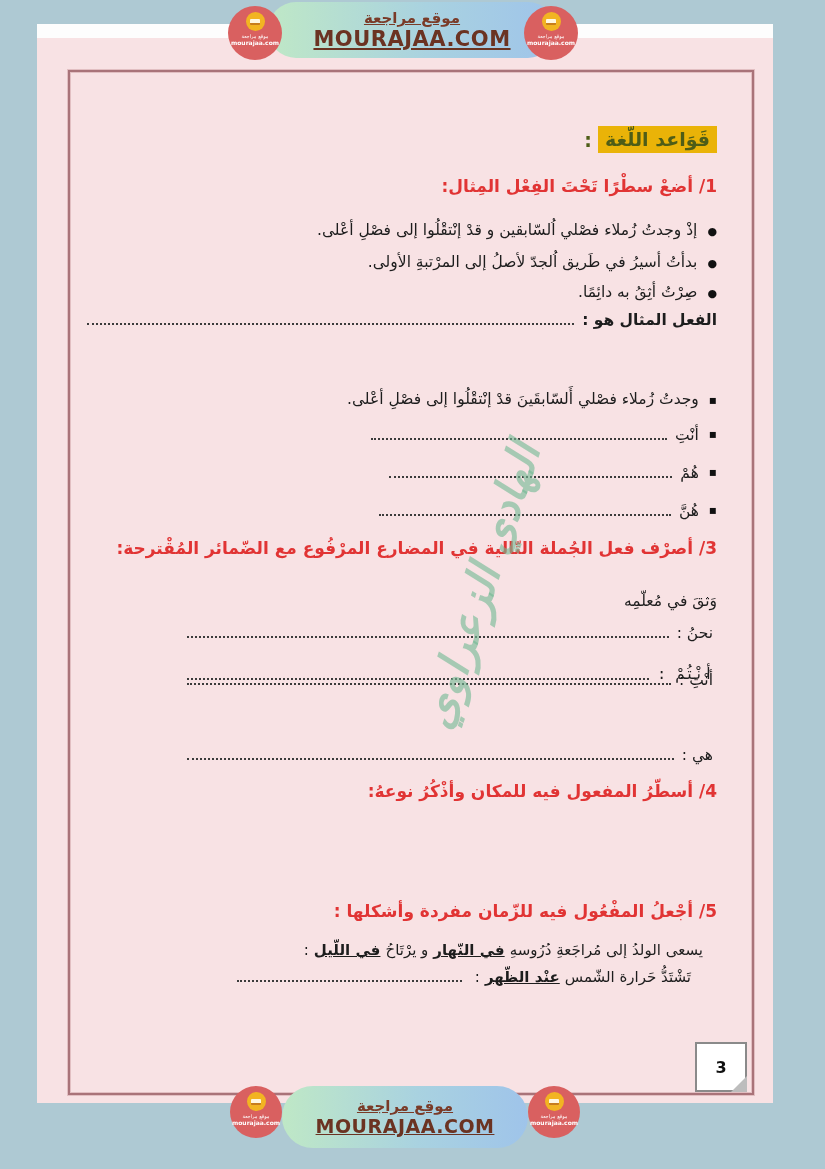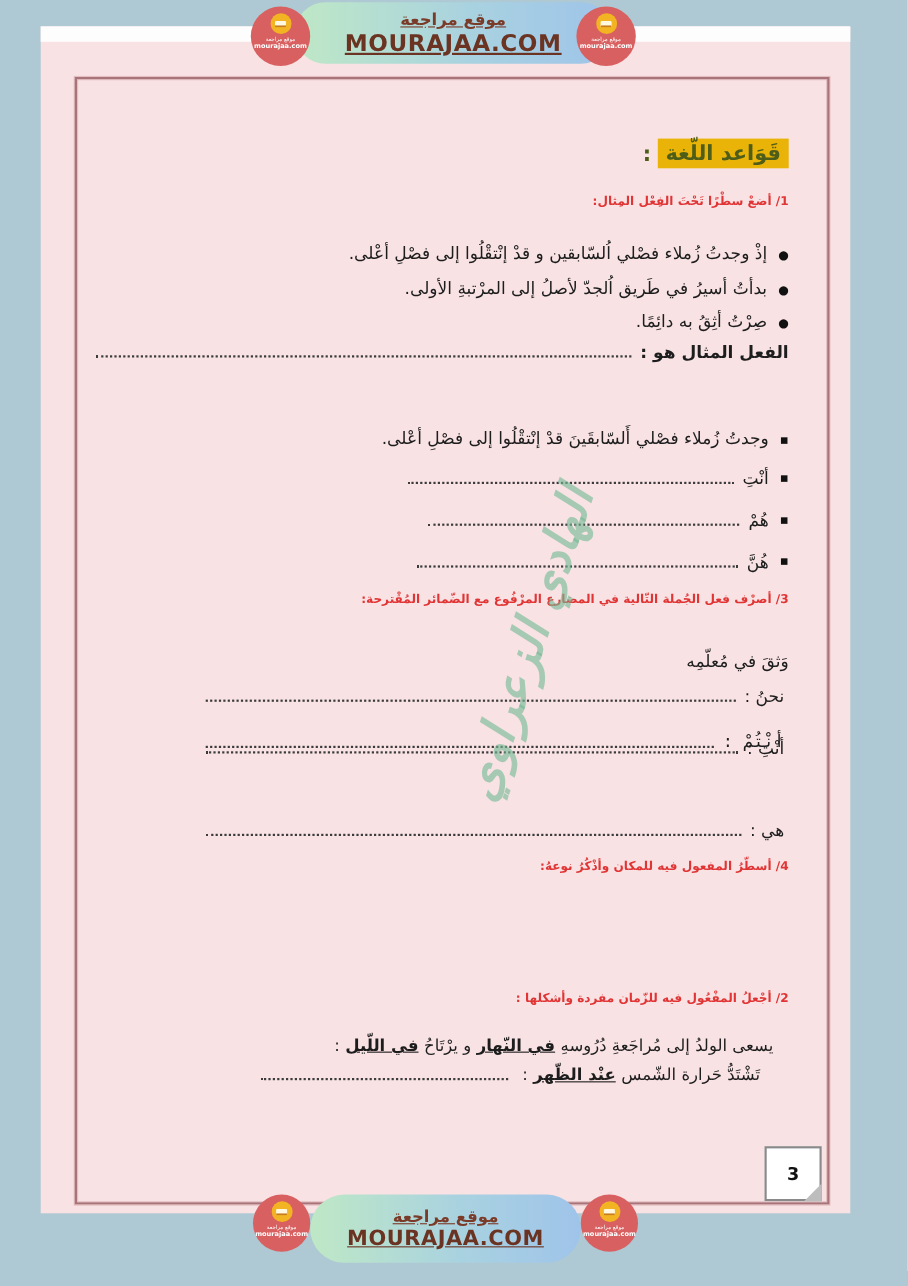--- a/index.html
+++ b/index.html
@@ -43,21 +43,21 @@
   .logo .t2 { font-size:6px; color:#ffffff; font-weight:bold; }
   .logo-h-left  { left:228px; top:6px; }
   .logo-h-right { left:524px; top:6px; }
   .logo-f-left  { left:230px; top:1086px; width:52px; height:52px; }
   .logo-f-right { left:528px; top:1086px; width:52px; height:52px; }
   
   .abs { position:absolute; direction:rtl; }
   .title-row { top:102px; right:56px; display:flex; align-items:center; column-gap:6px; }
   .hl { background:#eab308; color:#4e5d17; font-weight:bold; font-size:19px; padding:2px 7px 3px; }
   .title-colon { color:#4e5d17; font-weight:bold; font-size:19px; }
-  .q-head { right:56px; color:#e13434; font-weight:bold; font-size:11px; white-space:nowrap; }
+  .q-head { right:56px; color:#e13434; font-weight:bold; font-size:17px; white-space:nowrap; }
   .body-text { color:#1d1d1d; font-size:15.5px; }
   .b-line { right:56px; display:flex; align-items:baseline; column-gap:10px; color:#1d1d1d; font-size:15.5px; white-space:nowrap; }
   .marker { font-size:11px; line-height:1.8; color:#111; }
   .marker-sq { font-size:12px; line-height:1.7; color:#111; }
   .dot-line { display:flex; direction:rtl; align-items:flex-end; color:#1d1d1d; font-size:15.5px; }
   .dot-line .lbl { white-space:nowrap; }
   .dot-line .bold { font-weight:bold; }
   .dots { flex:1 1 auto; border-bottom:2px dotted #3b3b3b; margin:0 8px 4px 2px; min-width:20px; }
   .rich { display:flex; direction:rtl; align-items:flex-end; column-gap:5px; color:#1d1d1d; font-size:15px; white-space:nowrap; }
   .uln { text-decoration:underline; font-weight:bold; }
@@ -165,21 +165,21 @@
     <span class="lbl">أنْتِ :</span>
     <span class="dots"></span>
   </div>
   <div class="abs dot-line" style="top:722px; right:60px; left:148px;">
     <span class="lbl">هي :</span>
     <span class="dots"></span>
   </div>
 
   <div class="abs q-head" style="top:757px">4/ أسطّرُ المفعول فيه للمكان وأذْكُرُ نوعهُ:</div>
 
-  <div class="abs q-head" style="top:877px">2/ أجْعلُ المفْعُول فيه للزّمان مفردة وأشكلها :</div>
+  <div class="abs q-head" style="top:877px">5/ أجْعلُ المفْعُول فيه للزّمان مفردة وأشكلها :</div>
   <div class="abs rich" style="top:917px; right:70px;">
     <span>يسعى الولدُ إلى مُراجَعةِ دُرُوسهِ</span>
     <span class="uln">في النّهار</span>
     <span>و يرْتَاحُ</span>
     <span class="uln">في اللّيل</span>
     <span>:</span>
   </div>
   <div class="abs rich" style="top:944px; right:82px; left:198px;">
     <span>تَشْتَدُّ حَرارة الشّمس</span>
     <span class="uln">عنْد الظّهر</span>

